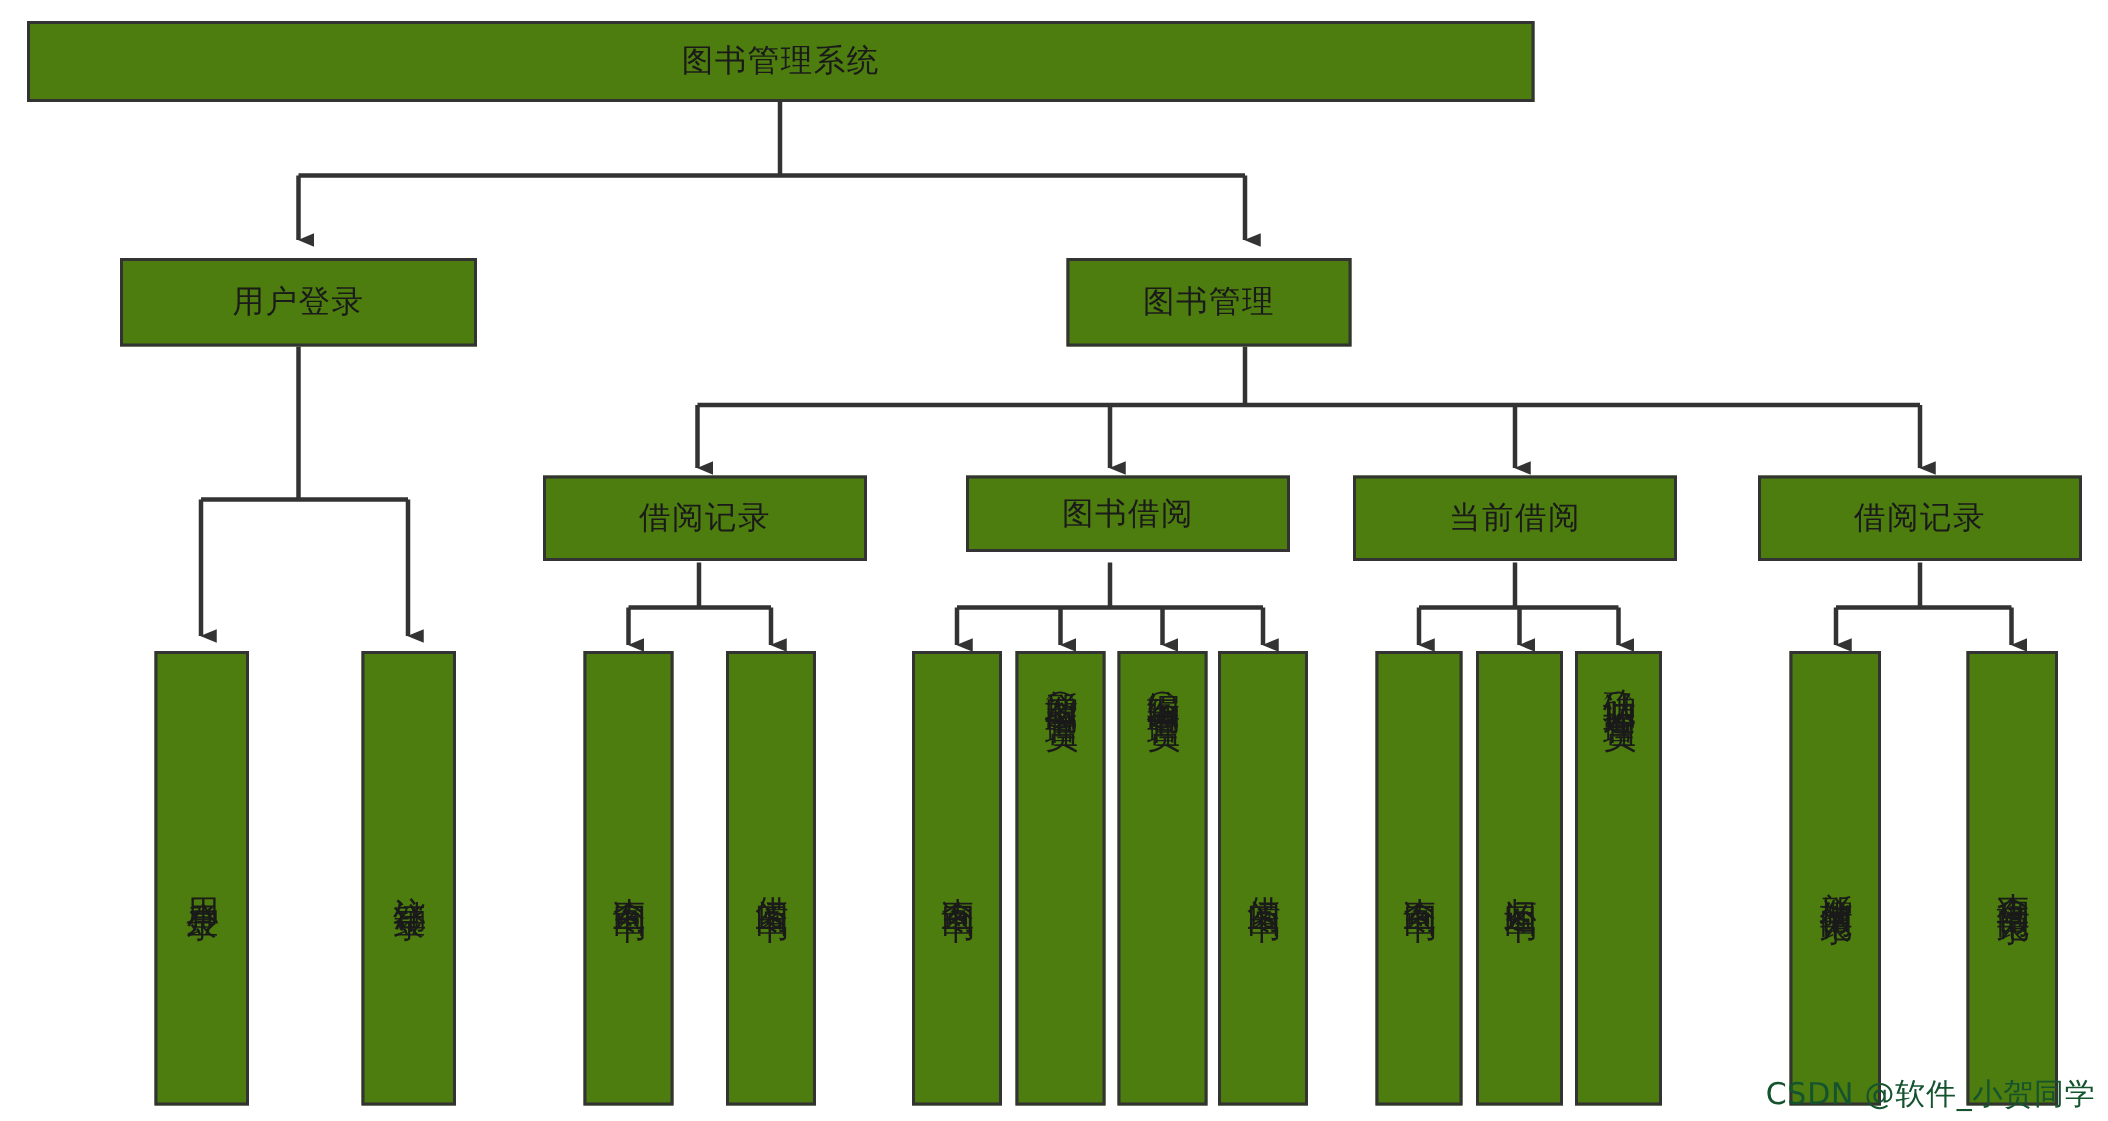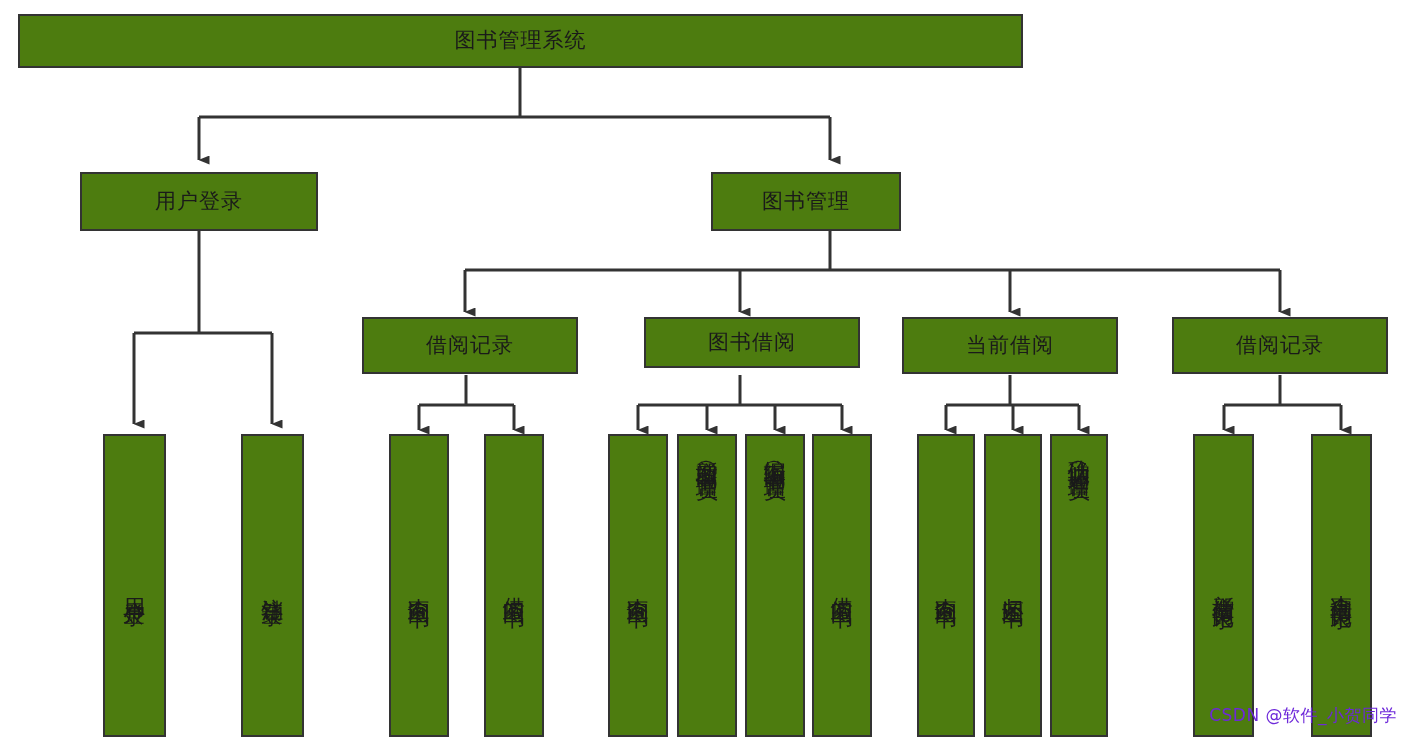--- a/index.html
+++ b/index.html
@@ -56,23 +56,23 @@
     transform: none;
   }
   
   .node-box.vertical.vcenter {
     align-items: center;
     padding-top: 0;
   }
   #watermark {
     position: absolute;
     right: 8px;
-    bottom: 20px;
-    font-size: 17px;
-    color: #6d28d9;
+    bottom: 4px;
+    font-size: 20px;
+    color: #14532d;
     letter-spacing: 0.5px;
     white-space: nowrap;
     pointer-events: none;
   }
 </style>
 </head>
 <body>
 
 <div id="diagram-root">
 

